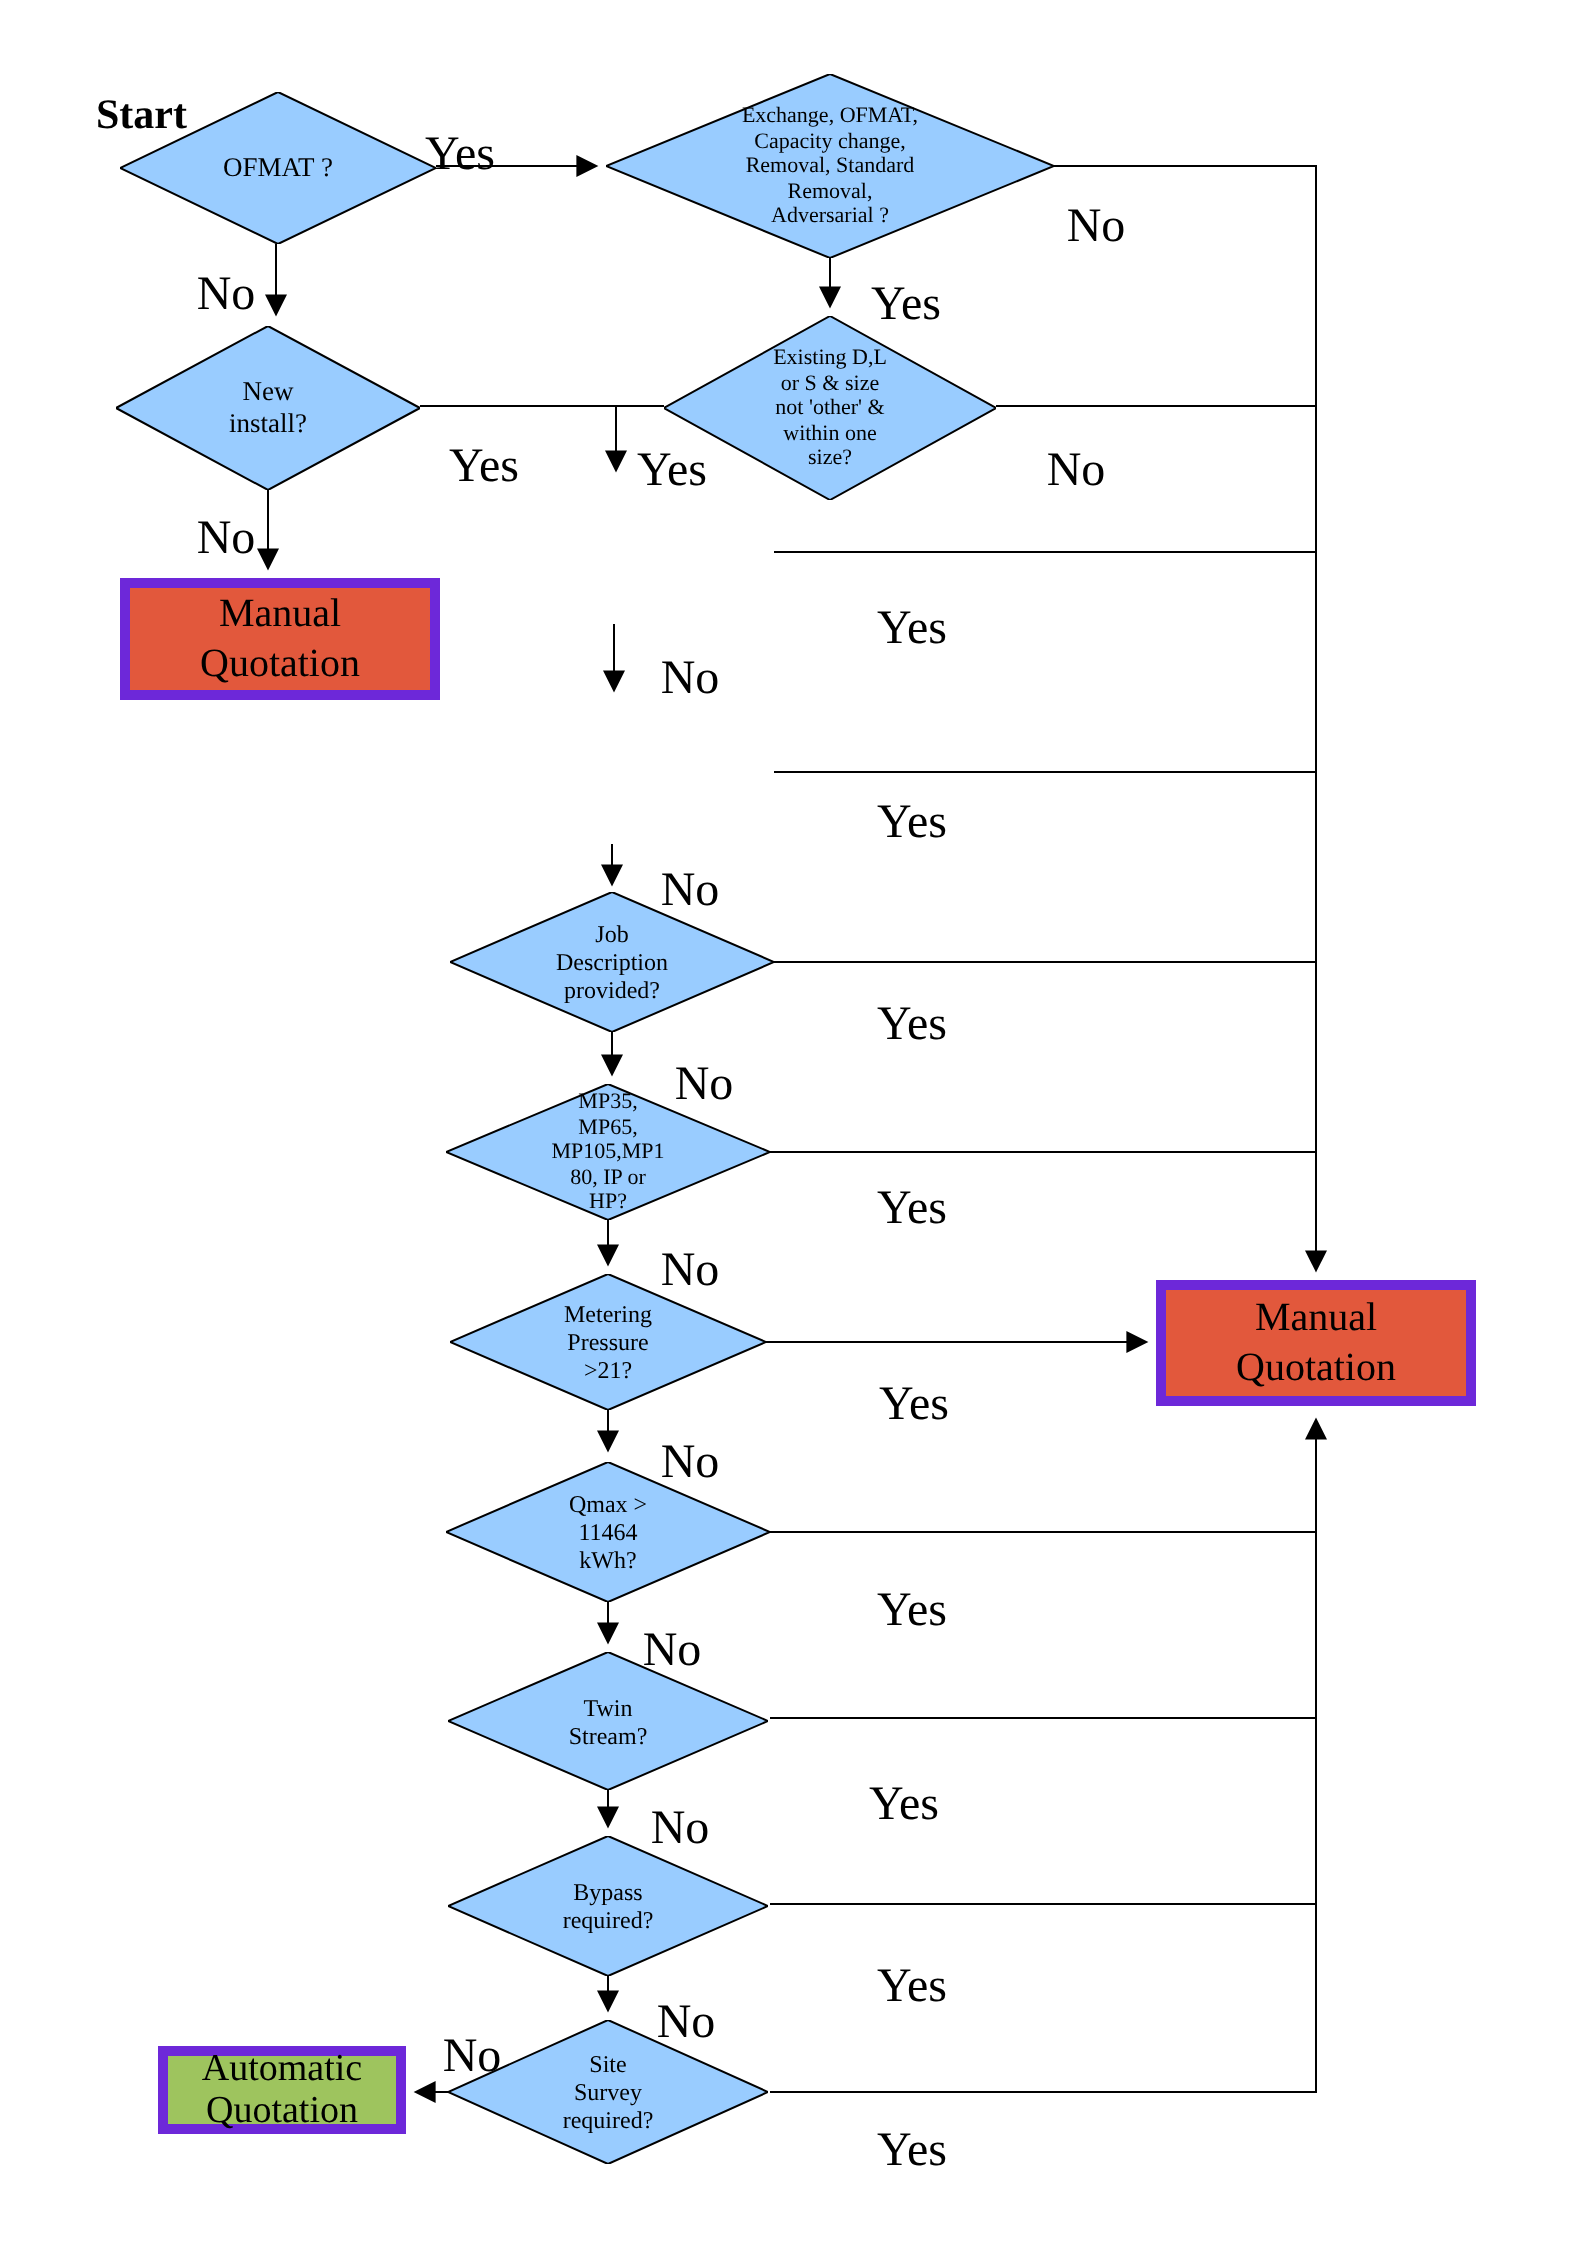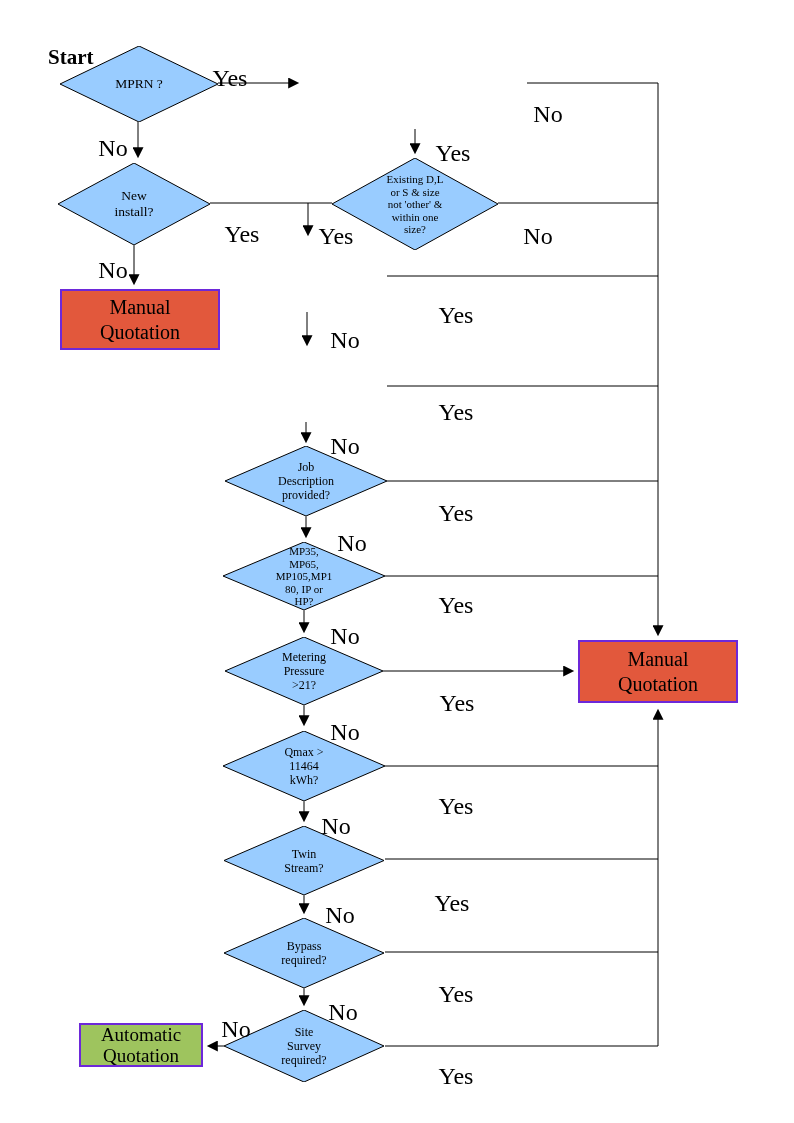--- a/index.html
+++ b/index.html
@@ -11,21 +11,21 @@
   .node{position:absolute;z-index:1;}
   .node svg{position:absolute;left:0;top:0;width:100%;height:100%;display:block;}
   .node-label{
     position:absolute;left:0;top:50%;width:100%;transform:translateY(-50%);
     text-align:center;white-space:pre-line;z-index:2;
   }
   .t13{font-size:13.5px;line-height:16px;}
   .t12{font-size:12px;line-height:14px;}
   .t11{font-size:11px;line-height:12.5px;}
   .box{
-    position:absolute;z-index:1;border:2px solid #6d28d9;box-sizing:border-box;
+    position:absolute;z-index:1;border:5px solid #6d28d9;box-sizing:border-box;
     display:flex;align-items:center;justify-content:center;text-align:center;
   }
   .box .box-label{white-space:pre-line;font-size:20px;line-height:25px;}
   .box.small .box-label{font-size:19px;line-height:21px;}
   .box.manual{background:var(--manual-fill,#E2583C);}
   .box.auto{background:var(--auto-fill,#9EC45E);}
   .edge-label{
     position:absolute;z-index:2;transform:translate(-50%,-50%);
     font-size:24px;white-space:nowrap;margin-top:10px;
   }
@@ -77,23 +77,33 @@
     <path class="wire" d="M304,988 V1004" marker-end="url(#arrowhead)"></path>
     <path class="wire" d="M224,1046 H209" marker-end="url(#arrowhead)"></path>
   </svg>
 
   <div class="start-title">Start</div>
 
   <div class="node" style="left:60px;top:46px;width:158px;height:76px">
     <svg viewBox="0 0 100 100" preserveAspectRatio="none">
         <polygon class="diamond-poly" points="50,0 100,50 50,100 0,50" vector-effect="non-scaling-stroke"></polygon>
       </svg>
-    <div class="node-label t13">MPRN ?</div>
-  </div>
-
+    <div class="node-label t13">OFMAT ?</div>
+  </div>
+
+  <div class="node" style="left:303px;top:37px;width:224px;height:92px">
+    <svg viewBox="0 0 100 100" preserveAspectRatio="none">
+        <polygon class="diamond-poly" points="50,0 100,50 50,100 0,50" vector-effect="non-scaling-stroke"></polygon>
+      </svg>
+    <div class="node-label t11">Exchange, OFMAT,
+Capacity change,
+Removal, Standard
+Removal,
+Adversarial ?</div>
+  </div>
 
   <div class="node" style="left:58px;top:163px;width:152px;height:82px">
     <svg viewBox="0 0 100 100" preserveAspectRatio="none">
         <polygon class="diamond-poly" points="50,0 100,50 50,100 0,50" vector-effect="non-scaling-stroke"></polygon>
       </svg>
     <div class="node-label t13">New
 install?</div>
   </div>
 
   <div class="node" style="left:332px;top:158px;width:166px;height:92px">

